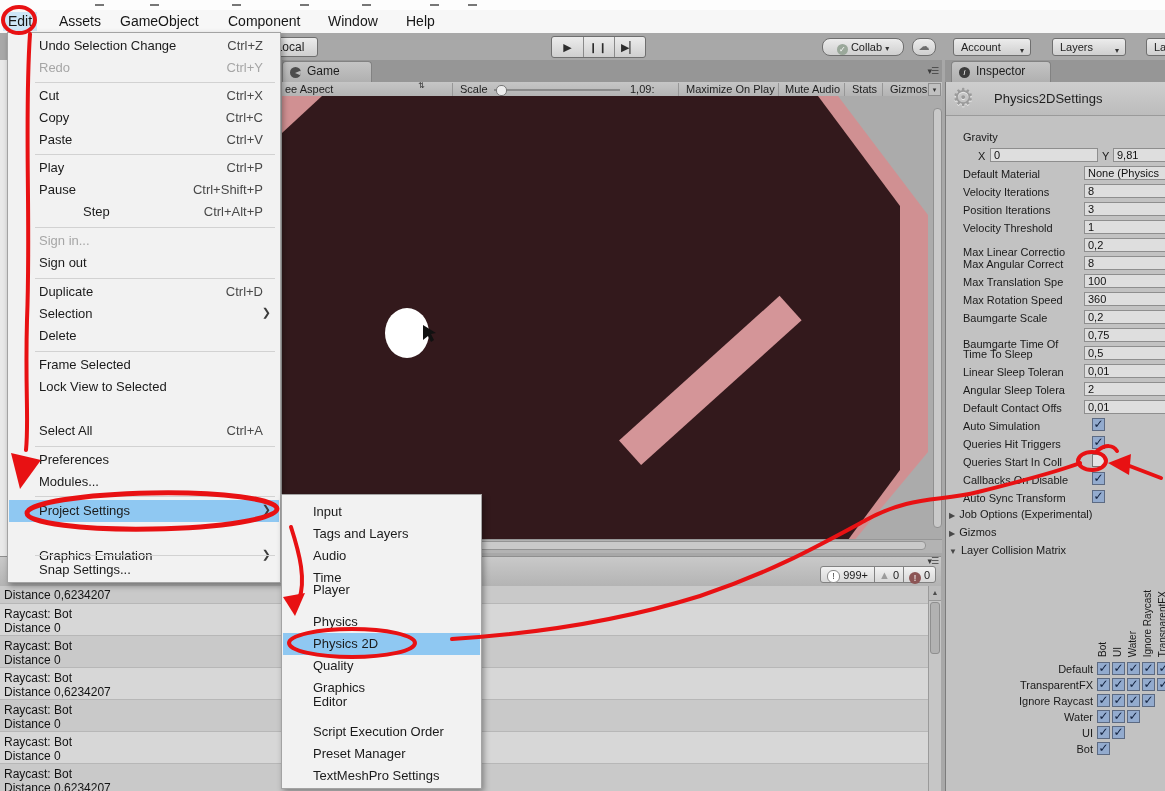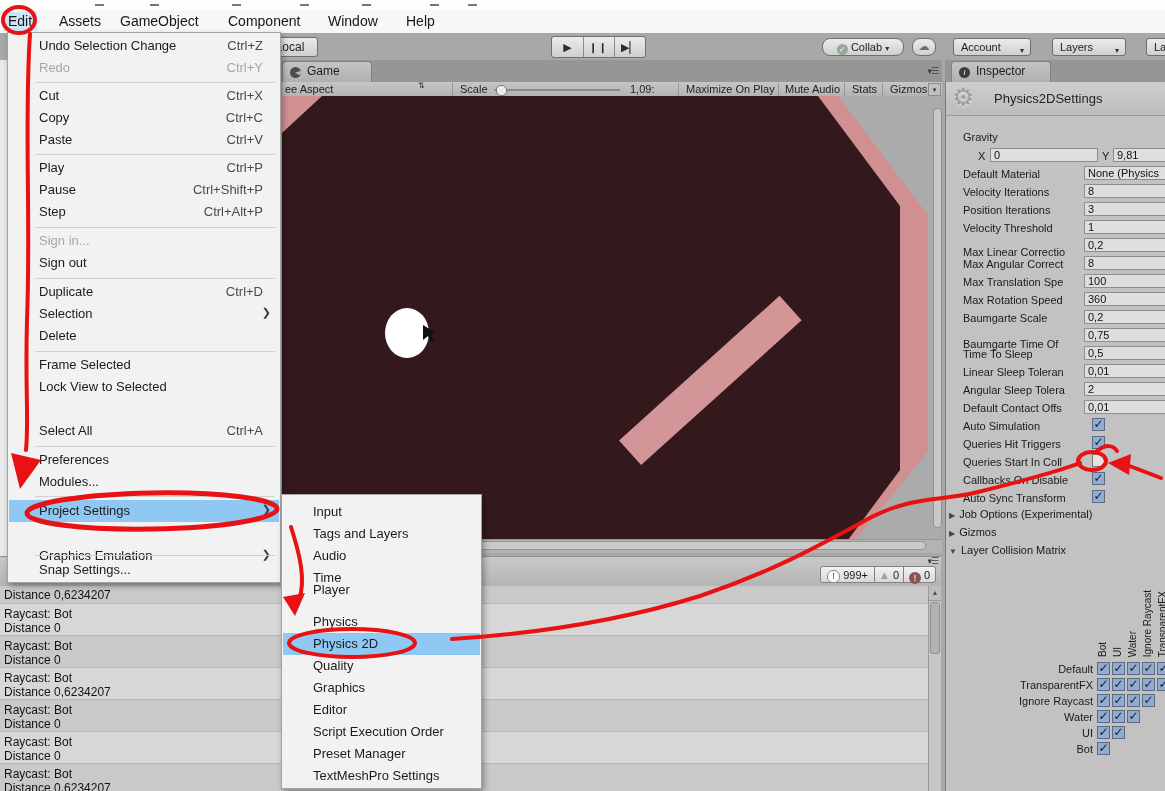--- a/index.html
+++ b/index.html
@@ -321,21 +321,21 @@
       </div>
       <div class="msep" style="top: 121px;"></div>
       <div class="mi" style="top: 124px;">
         <span class="lbl">Play</span>
         <span class="sc">Ctrl+P</span>
       </div>
       <div class="mi" style="top: 146px;">
         <span class="lbl">Pause</span>
         <span class="sc">Ctrl+Shift+P</span>
       </div>
-      <div class="mi" style="top: 168px;">
+      <div class="mi" style="top: 168px; margin-left: 44px;">
         <span class="lbl">Step</span>
         <span class="sc">Ctrl+Alt+P</span>
       </div>
       <div class="msep" style="top: 194px;"></div>
       <div class="mi dis" style="top: 197px;">
         <span class="lbl">Sign in...</span>
       </div>
       <div class="mi" style="top: 219px;">
         <span class="lbl">Sign out</span>
       </div>
@@ -405,21 +405,21 @@
       </div>
       <div class="mi hl" style="top: 138px;">
         <span class="lbl">Physics 2D</span>
       </div>
       <div class="mi" style="top: 160px;">
         <span class="lbl">Quality</span>
       </div>
       <div class="mi" style="top: 182px;">
         <span class="lbl">Graphics</span>
       </div>
-      <div class="mi" style="top: 204px;">
+      <div class="mi" style="top: 196px;">
         <span class="lbl">Editor</span>
       </div>
       <div class="mi" style="top: 226px;">
         <span class="lbl">Script Execution Order</span>
       </div>
       <div class="mi" style="top: 248px;">
         <span class="lbl">Preset Manager</span>
       </div>
       <div class="mi" style="top: 270px;">
         <span class="lbl">TextMeshPro Settings</span>

